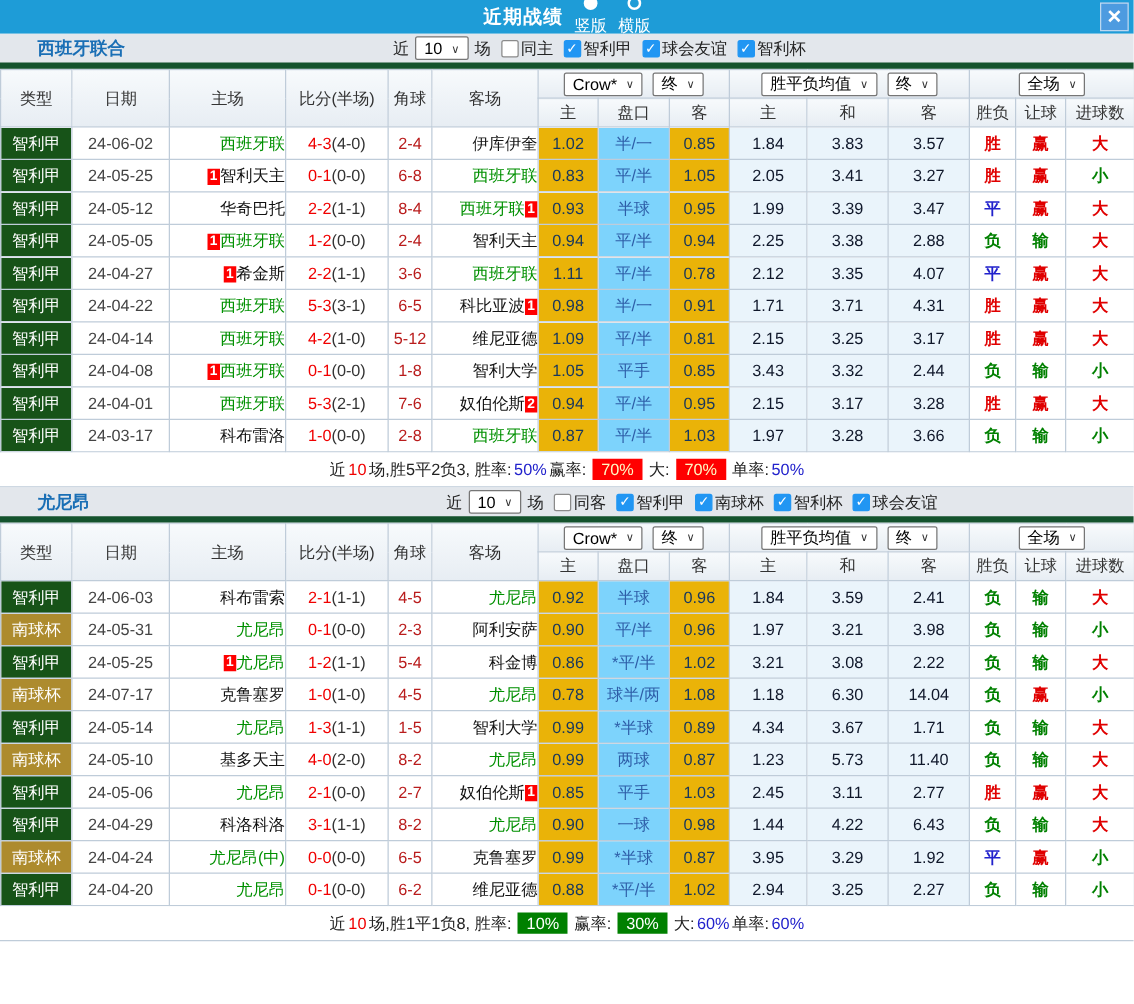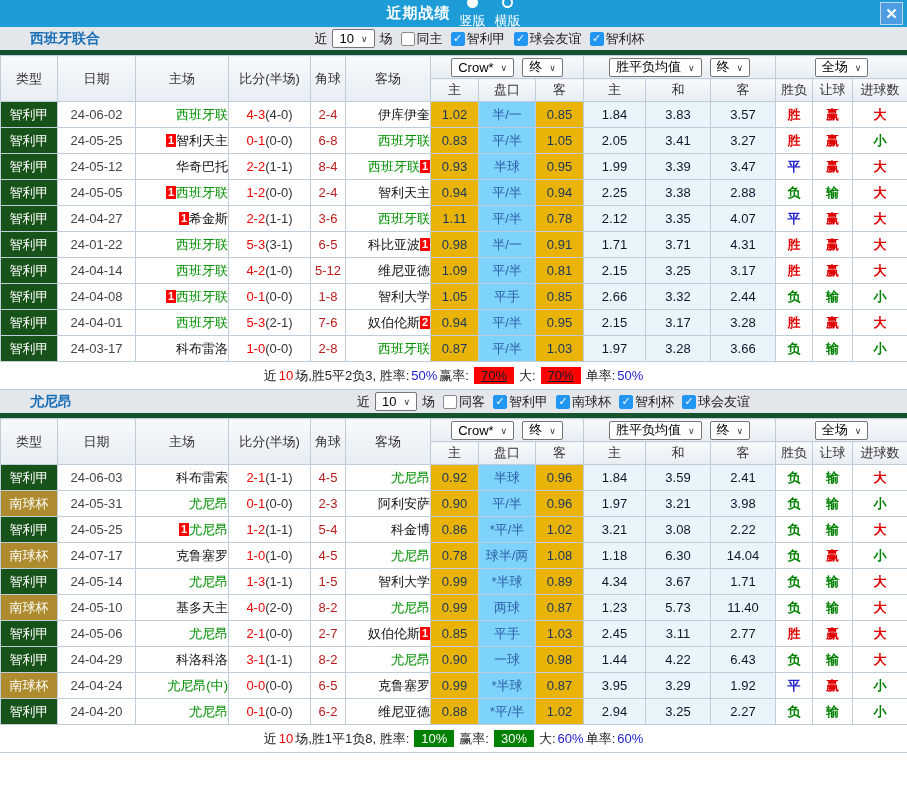--- a/index.html
+++ b/index.html
@@ -48,21 +48,21 @@
   .c-avg  { background:#EAF4FB; color:#0f172a; }
   .c-res  { font-weight:bold; }
   .t-red   { color:#E00000; }
   .t-blue  { color:#2222CC; }
   .t-green { color:#008000; }
 
   
   .summary { height:28px; background:#fff; border-bottom:1px solid #BFCCD9; display:flex; align-items:center; justify-content:center; gap:2px; }
   .seg-red { color:#F00000; }
   .seg-blue { color:#2222CC; }
-  .seg-badge-red { background:#FF0000; color:#0f172a; padding:1px 7px; margin:4px 3px;text-decoration:underline; }
+  .seg-badge-red { background:#FF0000; color:#fef9c3; padding:1px 7px; margin:4px 3px; }
   .seg-badge-green { background:#008000; color:#fff; padding:1px 7px; margin:0 3px; }
 
   .bottombar { height:25px; background:#1E9CD7; color:#fff; font-weight:bold; font-size:14px; display:flex; align-items:center; justify-content:center; cursor:pointer; letter-spacing:1px; }
 </style>
 </head>
 <body>
 
 <div class="app">
 
   <header class="titlebar">
@@ -260,21 +260,21 @@
           <td class="c-odds">0.78</td>
           <td class="c-avg">2.12</td>
           <td class="c-avg">3.35</td>
           <td class="c-avg">4.07</td>
           <td class="c-res t-blue">平</td>
           <td class="c-res t-red">赢</td>
           <td class="c-res t-red">大</td>
         </tr>
         <tr class="row">
           <td class="c-type green">智利甲</td>
-          <td class="c-date">24-01-22</td>
+          <td class="c-date">24-04-22</td>
           <td class="c-team"><span class="team-name focal">西班牙联</span></td>
           <td class="c-score"><span class="score">5-3</span><span class="half">(3-1)</span></td>
           <td class="c-corner">6-5</td>
           <td class="c-team"><span class="team-name">科比亚波</span><span class="badge">1</span></td>
           <td class="c-odds">0.98</td>
           <td class="c-hand">半/一</td>
           <td class="c-odds">0.91</td>
           <td class="c-avg">1.71</td>
           <td class="c-avg">3.71</td>
           <td class="c-avg">4.31</td>
@@ -302,21 +302,21 @@
         <tr class="row">
           <td class="c-type green">智利甲</td>
           <td class="c-date">24-04-08</td>
           <td class="c-team"><span class="badge">1</span><span class="team-name focal">西班牙联</span></td>
           <td class="c-score"><span class="score">0-1</span><span class="half">(0-0)</span></td>
           <td class="c-corner">1-8</td>
           <td class="c-team"><span class="team-name">智利大学</span></td>
           <td class="c-odds">1.05</td>
           <td class="c-hand">平手</td>
           <td class="c-odds">0.85</td>
-          <td class="c-avg">2.66</td>
+          <td class="c-avg">3.43</td>
           <td class="c-avg">3.32</td>
           <td class="c-avg">2.44</td>
           <td class="c-res t-green">负</td>
           <td class="c-res t-green">输</td>
           <td class="c-res t-green">小</td>
         </tr>
         <tr class="row">
           <td class="c-type green">智利甲</td>
           <td class="c-date">24-04-01</td>
           <td class="c-team"><span class="team-name focal">西班牙联</span></td>

